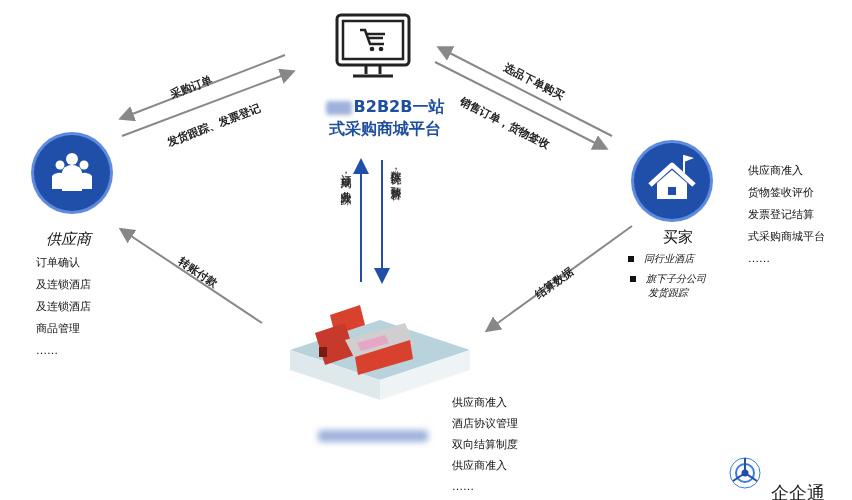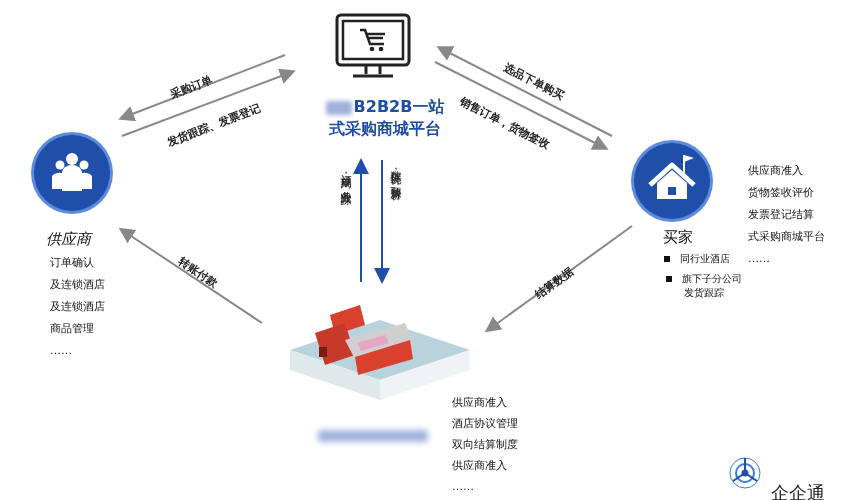--- a/index.html
+++ b/index.html
@@ -71,39 +71,39 @@
   <svg width="76" height="76" viewBox="0 0 76 76">
     <circle cx="38" cy="24" r="6" fill="#fff"></circle>
     <path d="M28,56 v-18 a10,8 0 0 1 20,0 v18 z" fill="#fff"></path>
     <circle cx="26" cy="30" r="4.5" fill="#fff"></circle>
     <path d="M18,54 v-13 a8,6 0 0 1 12,-2 v15 z" fill="#fff"></path>
     <circle cx="50" cy="30" r="4.5" fill="#fff"></circle>
     <path d="M58,54 v-13 a8,6 0 0 0 -12,-2 v15 z" fill="#fff"></path>
   </svg>
 </div>
 <div class="abs node-label" style="left:46px;top:230px;font-style:italic;">供应商</div>
-<div class="abs list" style="left:36px;top:252px;margin-left:14px;">
+<div class="abs list" style="left:36px;top:252px;">
   <div>订单确认</div>
   <div>及连锁酒店</div>
   <div>及连锁酒店</div>
   <div>商品管理</div>
   <div>……</div>
 </div>
 
 <div class="abs circle" style="left:634px;top:143px;width:76px;height:76px;">
   <svg width="76" height="76" viewBox="0 0 76 76">
     <path d="M16,42 L38,22 L60,42" fill="none" stroke="#fff" stroke-width="5" stroke-linejoin="round"></path>
     <path d="M23,40 L38,27 L53,40 V56 H23 Z" fill="#fff"></path>
     <rect x="34" y="44" width="8" height="8" fill="#1f4fa8"></rect>
     <line x1="50" y1="30" x2="50" y2="12" stroke="#fff" stroke-width="2"></line>
     <path d="M50,12 L60,15 L50,19 Z" fill="#fff"></path>
   </svg>
 </div>
 <div class="abs node-label" style="left:663px;top:228px;">买家</div>
-<div class="abs bul" style="left:664px;top:252px;">
+<div class="abs bul" style="left:628px;top:252px;font-style:italic;">
   <div><span style="display:inline-block;width:6px;height:6px;background:#111;margin-right:10px;vertical-align:middle;"></span><span>同行业酒店</span></div>
   <div style="margin-top:6px;padding-left:2px;"><span style="display:inline-block;width:6px;height:6px;background:#111;margin-right:10px;vertical-align:middle;"></span><span>旗下子分公司</span></div>
   <div style="padding-left:20px;">发货跟踪</div>
 </div>
 <div class="abs list" style="left:748px;top:160px;">
   <div>供应商准入</div>
   <div>货物签收评价</div>
   <div>发票登记结算</div>
   <div>式采购商城平台</div>
   <div>……</div>

